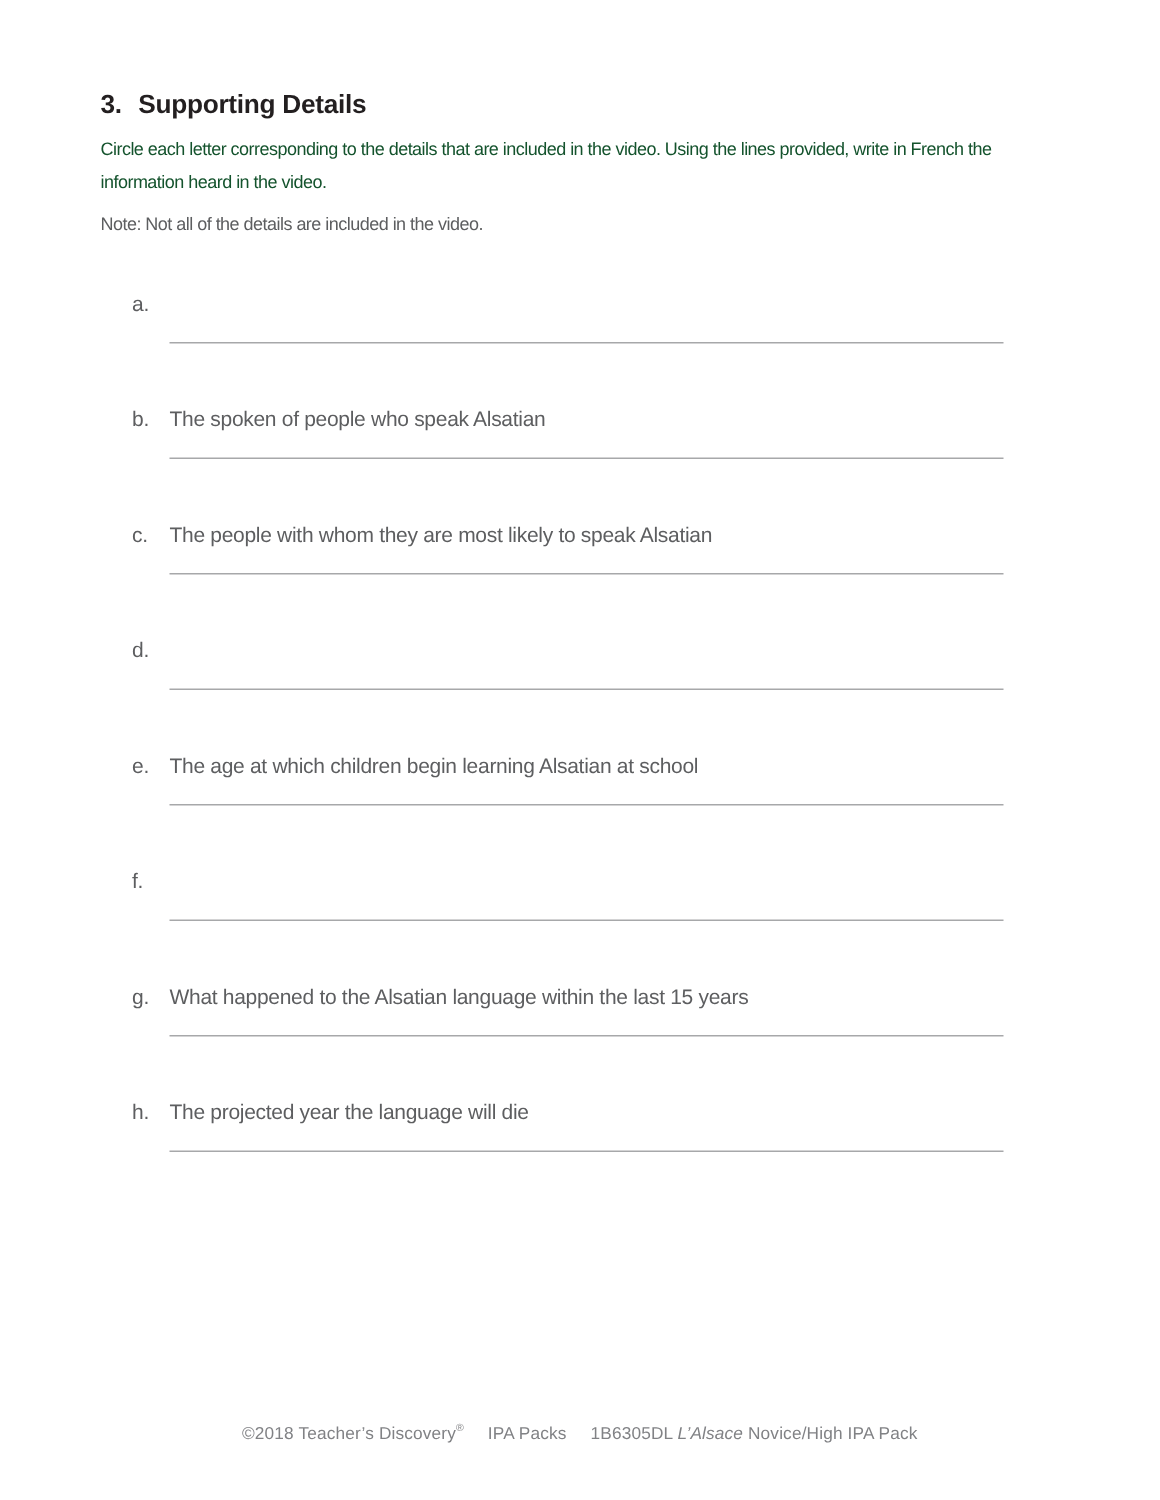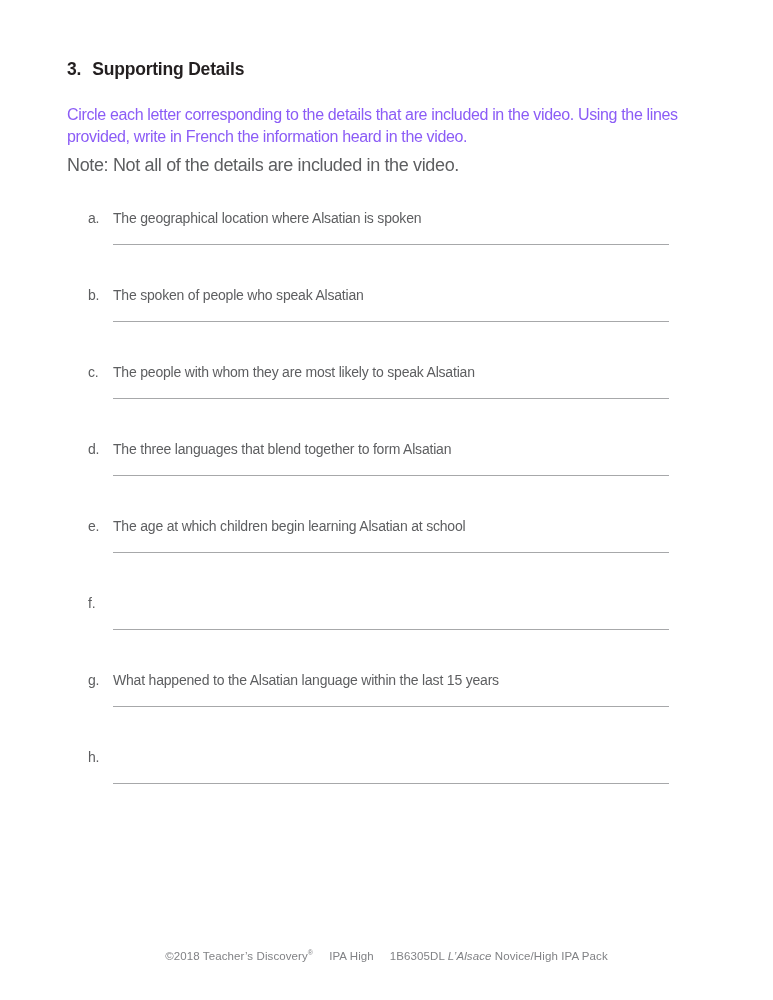--- a/index.html
+++ b/index.html
@@ -18,30 +18,30 @@
   .section-header h1 {
     margin: 0;
     font-size: 17.5px;
     line-height: 22px;
     font-weight: 700;
     color: #231f20;
     letter-spacing: -0.2px;
   }
   .section-number { margin-right: 11px; }
   .instructions {
-    margin: 24px 0 0 0;
+    margin: 8px 0 0 0;
     max-width: 618px;
-    font-size: 16px;
+    font-size: 12px;
     line-height: 22px;
     letter-spacing: -0.35px;
-    color: #8b5cf6;
+    color: #14532d;
   }
   .note {
     margin: 6px 0 0 0;
-    font-size: 18px;
+    font-size: 12px;
     line-height: 22px;
     letter-spacing: -0.35px;
     color: #5d5e60;
   }
   .items {
     list-style: none;
     margin: 32px 0 0 21px;
     padding: 0;
   }
   .item + .item { margin-top: 40px; }
@@ -93,21 +93,20 @@
       <h1><span class="section-number">3.</span><span>Supporting Details</span></h1>
       <p class="instructions">Circle each letter corresponding to the details that are included in the video. Using the lines provided, write in French the information heard in the video.</p>
       <p class="note">Note: Not all of the details are included in the video.</p>
     </div>
 
     <ol class="items">
 
       <li class="item">
         <div class="item-row">
             <span class="item-letter">a.</span>
-            <span class="item-text"><span>The geographical location where Alsatian is spoken</span><i></i><span></span></span>
           </div>
         <div class="answer-line"></div>
       </li>
 
       <li class="item">
         <div class="item-row">
             <span class="item-letter">b.</span>
             <span class="item-text"><span>The spoken of people who speak Alsatian</span><i></i><span></span></span>
           </div>
         <div class="answer-line"></div>
@@ -117,21 +116,20 @@
         <div class="item-row">
             <span class="item-letter">c.</span>
             <span class="item-text"><span>The people with whom they are most likely to speak Alsatian</span><i></i><span></span></span>
           </div>
         <div class="answer-line"></div>
       </li>
 
       <li class="item">
         <div class="item-row">
             <span class="item-letter">d.</span>
-            <span class="item-text"><span>The three languages that blend together to form Alsatian</span><i></i><span></span></span>
           </div>
         <div class="answer-line"></div>
       </li>
 
       <li class="item">
         <div class="item-row">
             <span class="item-letter">e.</span>
             <span class="item-text"><span>The age at which children begin learning Alsatian at school</span><i></i><span></span></span>
           </div>
         <div class="answer-line"></div>
@@ -148,25 +146,26 @@
         <div class="item-row">
             <span class="item-letter">g.</span>
             <span class="item-text"><span>What happened to the Alsatian language within the last 15 years</span><i></i><span></span></span>
           </div>
         <div class="answer-line"></div>
       </li>
 
       <li class="item">
         <div class="item-row">
             <span class="item-letter">h.</span>
+            <span class="item-text"><span>The projected year the language will die</span><i></i><span></span></span>
           </div>
         <div class="answer-line"></div>
       </li>
 
     </ol>
   </div>
 
   <div class="page-footer">
     <span><span>©2018 Teacher’s Discovery</span><sup>®</sup></span>
-    <span>IPA High</span>
+    <span>IPA Packs</span>
     <span><span>1B6305DL </span><i>L’Alsace</i><span> Novice/High IPA Pack</span></span>
   </div>
 </div>
 
 </body></html>

